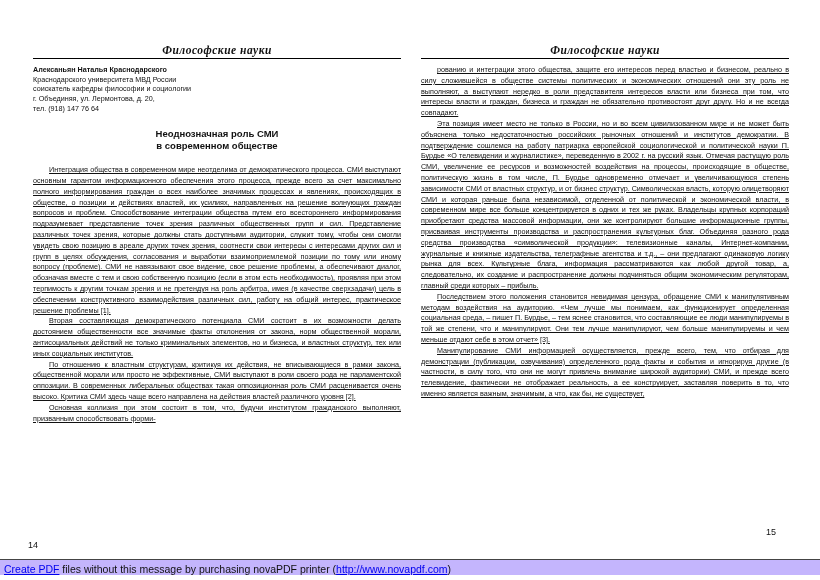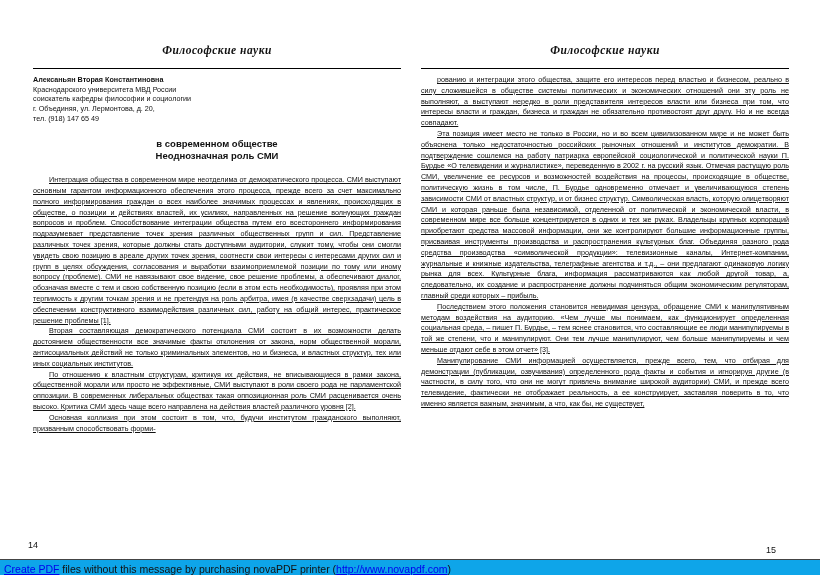--- a/index.html
+++ b/index.html
@@ -27,21 +27,21 @@
   .page.left  { left: 33px; }
   .page.right { left: 421px; }
 
   .journal-header {
     font-family: "Liberation Serif", serif;
     font-style: italic;
     font-weight: bold;
     font-size: 11.5px;
     text-align: center;
     letter-spacing: 0.5px;
-    padding-bottom: 12px;
+    padding-bottom: 2px;
     border-bottom: 1.2px solid #000;
     margin-bottom: 6px;
   }
   .author-block {
     font-size: 7.2px;
     line-height: 1.35;
     margin-bottom: 4px;
   }
   .author-block .author-name { font-weight: bold; }
 
@@ -61,58 +61,58 @@
     text-indent: 16px;
     text-decoration: underline;
   }
 
   .pagenum {
     position: absolute;
     font-size: 9px;
     color: #111;
   }
   .pagenum-left  { left: 28px;  top: 540px; }
-  .pagenum-right { left: 766px; top: 545px; }
+  .pagenum-right { left: 766px; top: 527px; }
 
   .watermark {
     position: absolute;
     left: 0;
     right: 0;
     top: 559px;
     border-top: 1px solid #444;
     padding: 3px 4px 0 4px;
     font-size: 10.5px;
-    background: #0ea5e9;
+    background: #c4b5fd;
     white-space: nowrap;
   }
   .watermark a {
     color: #0000ee;
     text-decoration: underline;
     cursor: pointer;
   }
 </style>
 </head>
 <body>
 
 <div class="spread">
 
   <div class="page left">
     <div class="journal-header">Философские науки</div>
 
     <div class="author-block">
-      <div class="author-name">Алексаньян Вторая Константиновна</div>
+      <div class="author-name">Алексаньян Наталья Краснодарского</div>
       <div>Краснодарского университета МВД России</div>
       <div>соискатель кафедры философии и социологии</div>
       <div>г. Объединяя, ул. Лермонтова, д. 20,</div>
-      <div>тел. (918) 147 65 49</div>
+      <div>тел. (918) 147 76 64</div>
     </div>
 
     <div class="article-title">
+      <div>Неоднозначная роль СМИ</div>
       <div>в современном обществе</div>
-      <div>Неоднозначная роль СМИ</div>
     </div>
 
     <div class="body-text">
       <p>Интеграция общества в современном мире неотделима от демократического процесса. СМИ выступают основным гарантом информационного обеспечения этого процесса, прежде всего за счет максимально полного информирования граждан о всех наиболее значимых процессах и явлениях, происходящих в обществе, о позиции и действиях властей, их усилиях, направленных на решение волнующих граждан вопросов и проблем. Способствование интеграции общества путем его всестороннего информирования подразумевает представление точек зрения различных общественных групп и сил. Представление различных точек зрения, которые должны стать доступными аудитории, служит тому, чтобы они смогли увидеть свою позицию в ареале других точек зрения, соотнести свои интересы с интересами других сил и групп в целях обсуждения, согласования и выработки взаимоприемлемой позиции по тому или иному вопросу (проблеме). СМИ не навязывают свое видение, свое решение проблемы, а обеспечивают диалог, обозначая вместе с тем и свою собственную позицию (если в этом есть необходимость), проявляя при этом терпимость к другим точкам зрения и не претендуя на роль арбитра, имея (в качестве сверхзадачи) цель в обеспечении конструктивного взаимодействия различных сил, работу на общий интерес, практическое решение проблемы [1].</p>
       <p>Вторая составляющая демократического потенциала СМИ состоит в их возможности делать достоянием общественности все значимые факты отклонения от закона, норм общественной морали, антисоциальных действий не только криминальных элементов, но и бизнеса, и властных структур, тех или иных социальных институтов.</p>
       <p>По отношению к властным структурам, критикуя их действия, не вписывающиеся в рамки закона, общественной морали или просто не эффективные, СМИ выступают в роли своего рода не парламентской оппозиции. В современных либеральных обществах такая оппозиционная роль СМИ расценивается очень высоко. Критика СМИ здесь чаще всего направлена на действия властей различного уровня [2].</p>
       <p>Основная коллизия при этом состоит в том, что, будучи институтом гражданского выполняют, призванным способствовать форми-</p>
     </div>
   </div>
 

